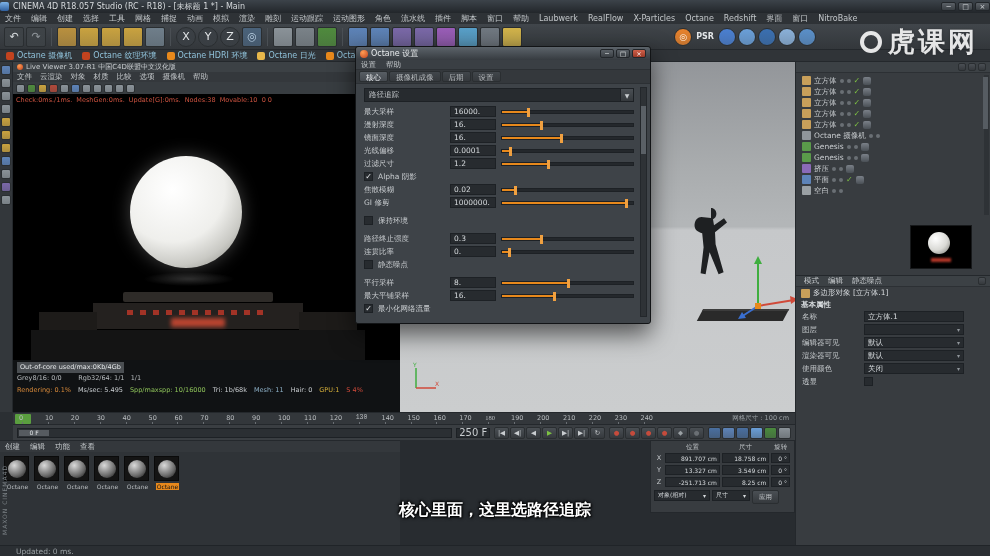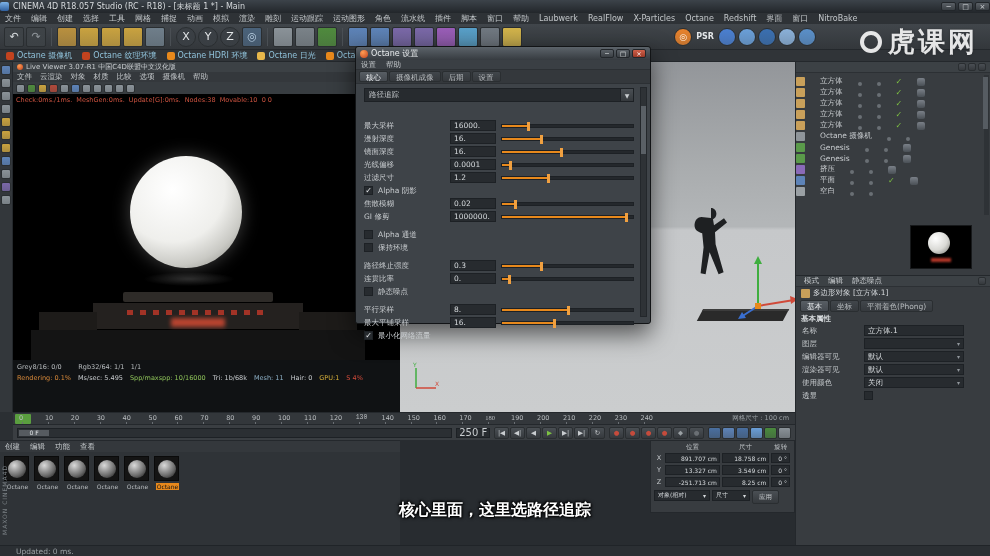--- a/index.html
+++ b/index.html
@@ -84,21 +84,21 @@
   #figure{position:absolute;left:286px;top:143px}
   #gizmo{position:absolute;left:336px;top:192px}
   #axis2d{position:absolute;left:10px;top:300px}
 
   
   #rightpanel{left:795px;top:62px;width:195px;height:483px;background:var(--panel);border-left:1px solid #24282c}
   #om-toolbar{height:11px;display:flex;align-items:center;justify-content:flex-end;gap:2px;padding:0 4px;
               background:#3c4145;border-bottom:1px solid #2c3034}
   #om-toolbar .ic{width:8px;height:8px}
   #om-list{position:relative;height:144px;overflow:hidden;padding-top:2px}
-  .omrow{display:flex;align-items:flex-end;height:11px;gap:15px;font-size:7.5px}
+  .omrow{display:flex;align-items:center;height:11px;padding-left:6px;gap:3px;font-size:7.5px}
   .omicon{width:9px;height:9px;border-radius:1px;flex:none}
   .omdot{width:4px;height:4px;border-radius:50%;background:#6a6f74;flex:none}
   .omcheck{color:var(--green);font-size:8px;font-weight:bold;line-height:1}
   .omtag{width:8px;height:8px;border-radius:2px;background:linear-gradient(#7a8088,#4a5056);flex:none}
   #om-scroll{position:absolute;right:1px;top:2px;width:5px;height:140px;background:#2e3236}
   #om-thumb{position:absolute;right:1px;top:2px;width:5px;height:52px;background:#565c62}
   #om-preview{position:relative;margin:8px 8px 0 auto;margin-right:18px;width:62px;height:44px;background:#000;
               border:1px solid #17191b}
   #om-preview .psphere{position:absolute;left:17px;top:6px;width:22px;height:22px;border-radius:50%;
               background:radial-gradient(circle at 35% 30%,#fff,#d9d9d5 55%,#8e8e88 90%)}
@@ -187,21 +187,21 @@
   #dlg-title .oic{width:8px;height:8px;border-radius:50%;background:radial-gradient(circle at 35% 30%,#ff9c53,#c2431f)}
   #dlg-controls{margin-left:auto;display:flex;gap:2px}
   #dlg-controls .wbtn{width:14px;height:9px;font-size:6.5px;display:flex;align-items:center;justify-content:center;
      background:linear-gradient(#5a6066,#3a3f44);border:1px solid #22262a;border-radius:2px}
   #dlg-controls .close{background:linear-gradient(#d0604a,#9c3a28);color:#fff}
   #dlg-menu{height:10px;background:#3a3f44;display:flex;align-items:center;font-size:7.5px;color:#c3c7ca;
             border-bottom:1px solid #2c3034}
   #dlg-menu .mitem{padding:0 5px}
   #dlg-tabs{display:flex;gap:1px;height:14px;background:#34383c;padding:1px 3px;border-bottom:1px solid #2c3034}
   #dlg-body{position:relative;height:239px;background:#3e4348;padding-top:2px;border-radius:0 0 3px 3px}
-  #kernel-row{margin:2px 16px 17px 8px;height:14px;background:var(--dark);border:1px solid var(--border);
+  #kernel-row{margin:2px 16px 3px 8px;height:14px;background:var(--dark);border:1px solid var(--border);
               display:flex;align-items:center;justify-content:space-between;padding:0 0 0 4px;font-size:7.5px}
   #kernel-row .arrbox{width:13px;height:12px;background:linear-gradient(#4a4f54,#35393d);display:flex;
               align-items:center;justify-content:center;font-size:6px;color:#c9cdd0;border-left:1px solid var(--border)}
   .drow{display:flex;align-items:center;height:13px;padding:0 16px 0 8px;font-size:7.5px}
   .dspacer{height:5px}
   .dlabel{width:86px;flex:none;color:#c9cdd0}
   .dval{width:46px;height:11px;background:var(--dark);border:1px solid var(--border);display:flex;
         align-items:center;padding:0 3px;margin-right:5px;flex:none;color:#d6dadd}
   .dtrack{flex:1;height:4px;background:#24282c;border:1px solid var(--border);position:relative}
   .dfill{position:absolute;left:0;top:0;bottom:0;background:var(--orange)}
@@ -384,20 +384,21 @@
           <div class="t-body"></div>
         <div class="t-wing-l"></div>
           <div class="t-wing-r"></div>
         <div class="t-lights"></div>
           <div class="t-glow"></div>
           <div class="t-base"></div>
       </div>
       <div id="lv-overlay">Check:0ms./1ms.  MeshGen:0ms.  Update[G]:0ms.  Nodes:38  Movable:10  0 0</div>
     </div>
     <div id="lv-stats">
+      <div><span class="chip">Out-of-core used/max:0Kb/4Gb</span></div>
       <div style="white-space:pre">Grey8/16: 0/0        Rgb32/64: 1/1   1/1</div>
       <div id="lv-line4"><span style="color: rgb(217, 138, 58);">Rendering: 0.1%</span><span style="color: rgb(201, 205, 208);">Ms/sec: 5.495</span><span style="color: rgb(143, 196, 90);">Spp/maxspp: 10/16000</span><span style="color: rgb(201, 205, 208);">Tri: 1b/68k</span><span style="color: rgb(143, 178, 201);">Mesh: 11</span><span style="color: rgb(201, 205, 208);">Hair: 0</span><span style="color: rgb(217, 178, 58);">GPU:1</span><span style="color: rgb(208, 74, 58);">S 4%</span></div>
     </div>
   </div>
 
   <div id="viewport" class="abs">
     <div id="platform"></div>
     <svg id="figure" width="46" height="96" viewBox="0 0 46 96">
       <path fill="#1e2022" d="M25 3c3.2 0 5.4 2.6 5.4 5.8 0 2.6-1.4 4.6-3.4 5.4l1 6 10-7 3 4.2-12 9.8.6 12 8 28-5 2-9-22-4 22-5-1 3-26-1.4-14c-5-1-8.2-4-7.6-9 .5-4.2 3.2-7.2 6.8-7.2l9.6 1z"></path>
     </svg>
@@ -518,25 +519,20 @@
       <div id="am-menu">
           <div class="mitem">模式</div>
           <div class="mitem">编辑</div>
           <div class="mitem">静态噪点</div>
           <span class="ic"></span>
         </div>
       <div id="am-title">
         <span class="omicon"></span>
         <span>多边形对象 [立方体.1]</span>
       </div>
-      <div id="am-tabs">
-          <div class="amtab active">基本</div>
-          <div class="amtab">坐标</div>
-          <div class="amtab">平滑着色(Phong)</div>
-        </div>
       <div id="am-section">基本属性</div>
       <div id="am-rows">
           <div class="amrow">
             <span class="amlabel">名称</span>
             <div class="amctl">
               <span>立方体.1</span>
             </div>
           </div>
           <div class="amrow">
             <span class="amlabel">图层</span>
@@ -831,24 +827,20 @@
             <span class="dlabel">GI 修剪</span>
             <div class="dval">1000000.</div>
             <div class="dtrack">
               <div class="dfill" style="width: 95%;"></div>
               <div class="dhandle" style="left: calc(95% - 1px);"></div>
             </div>
           </div>
           <div class="dspacer"></div>
           <div class="drow">
             <div class="dcheck"></div>
-            <span class="dlabel">Alpha 通道</span>
-          </div>
-          <div class="drow">
-            <div class="dcheck"></div>
             <span class="dlabel">保持环境</span>
           </div>
           <div class="dspacer"></div>
           <div class="drow">
             <span class="dlabel">路径终止强度</span>
             <div class="dval">0.3</div>
             <div class="dtrack">
               <div class="dfill" style="width: 30%;"></div>
               <div class="dhandle" style="left: calc(30% - 1px);"></div>
             </div>

